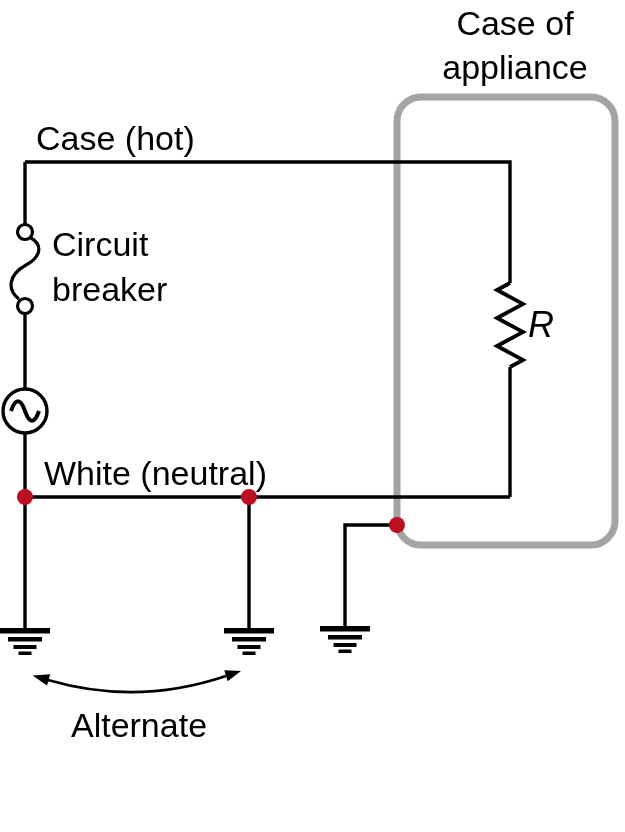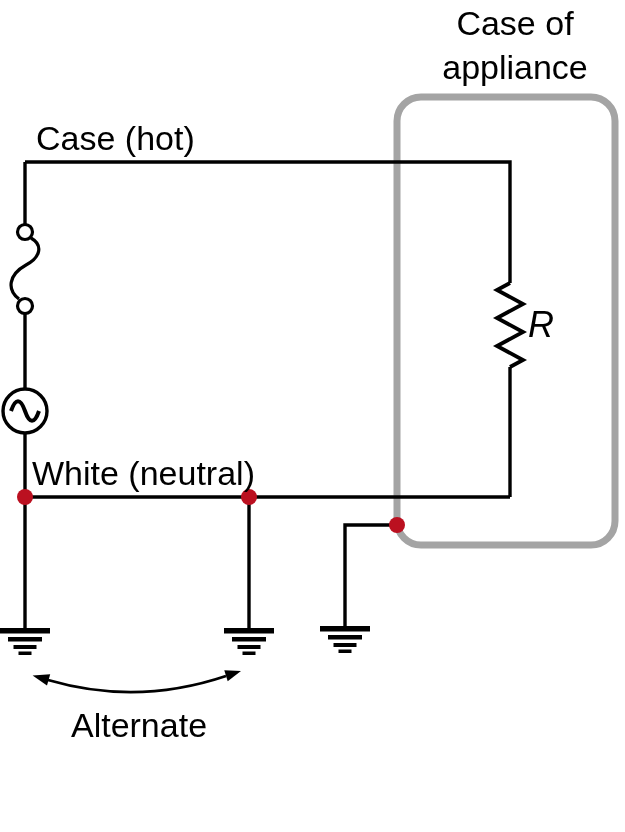--- a/index.html
+++ b/index.html
@@ -25,21 +25,21 @@
     color: #000000;
     font-size: 34px;
     line-height: 44px;
     white-space: pre-line;
     letter-spacing: 0px;
   }
   .label.centered { text-align: center; }
   .lbl-case       { left: 395px; top: 1px;   width: 240px; }
   .lbl-hot        { left: 36px;  top: 116px; }
   .lbl-breaker    { left: 52px;  top: 222px; line-height: 45px; }
-  .lbl-neutral    { left: 32px;  top: 451px; }
+  .lbl-neutral    { left: 44px;  top: 451px; }
   .lbl-resistor   { left: 528px; top: 303px; font-size: 36px; font-style: italic; }
   .lbl-green      { left: 348px; top: 569px; width: 200px; }
   .lbl-alternate  { left: 8px;   top: 704px; width: 262px; line-height: 42px; }
 </style>
 </head>
 <body>
 
 <div class="stage">
 
   <svg width="625" height="832" viewBox="0 0 625 832">
@@ -116,20 +116,22 @@
       <polygon points="32.6,675.5 47,685.5 50.2,674.3" fill="#000000"></polygon>
       <polygon points="241,671 227.7,681.2 224.3,670.3" fill="#000000"></polygon>
     </g>
   </svg>
 
   <div class="label centered lbl-case">Case of
 appliance</div>
 
   <div class="label lbl-hot">Case (hot)</div>
 
+  <div class="label lbl-breaker">Circuit
+breaker</div>
 
   <div class="label lbl-neutral">White (neutral)</div>
 
   <div class="label lbl-resistor">R</div>
 
 
   <div class="label centered lbl-alternate">Alternate
 return path
 through earth</div>
 

